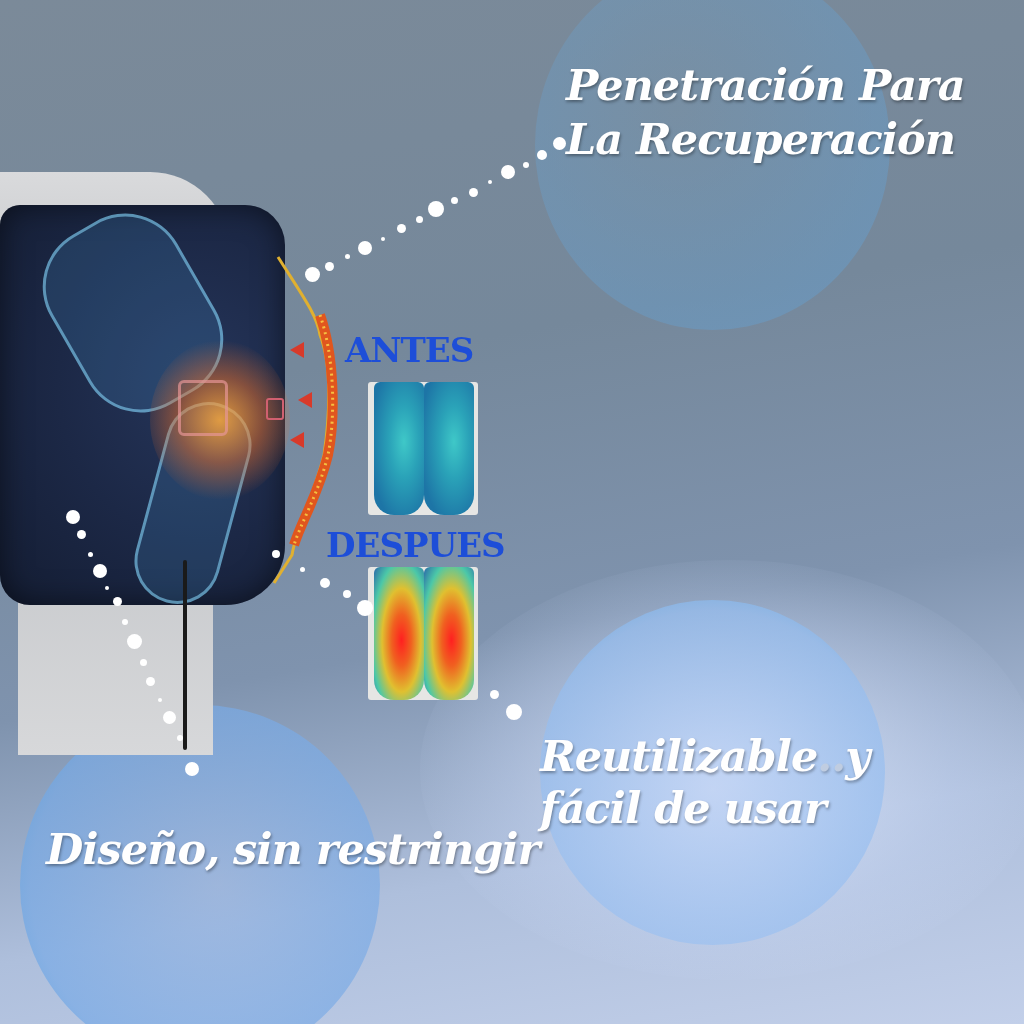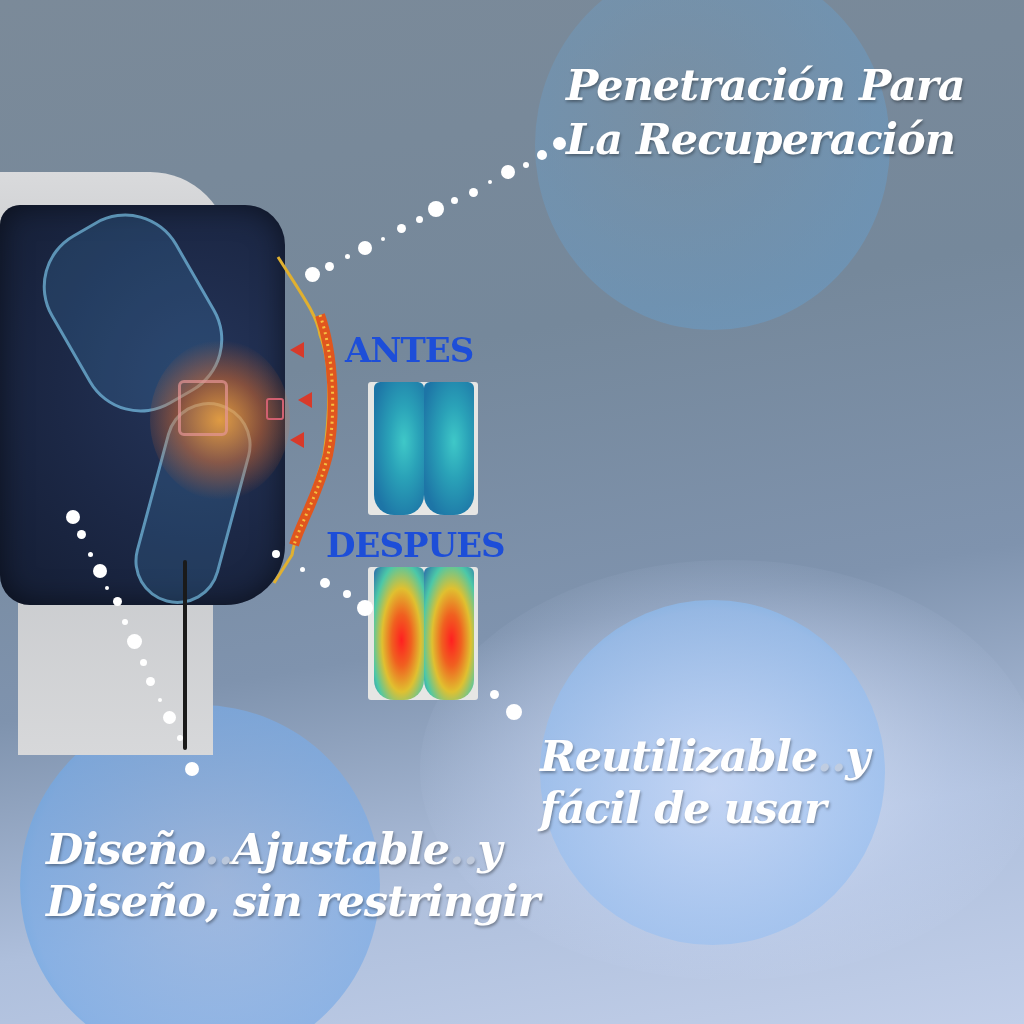--- a/index.html
+++ b/index.html
@@ -145,15 +145,14 @@
   <div>Penetración Para</div>
   <div>La Recuperación</div>
 </div>
 
 <div class="headline h-right">
   <div><span>Reutilizable</span><span class="dots-inline">..</span><span>y</span></div>
   <div>fácil de usar</div>
 </div>
 
 <div class="headline h-left">
-  <div><span>Diseño</span><span class="dots-inline">..</span><span>Ajustable</span><span class="dots-inline">..</span><span>y</span></div>
   <div>Diseño, sin restringir</div>
 </div>
 
 </body></html>

